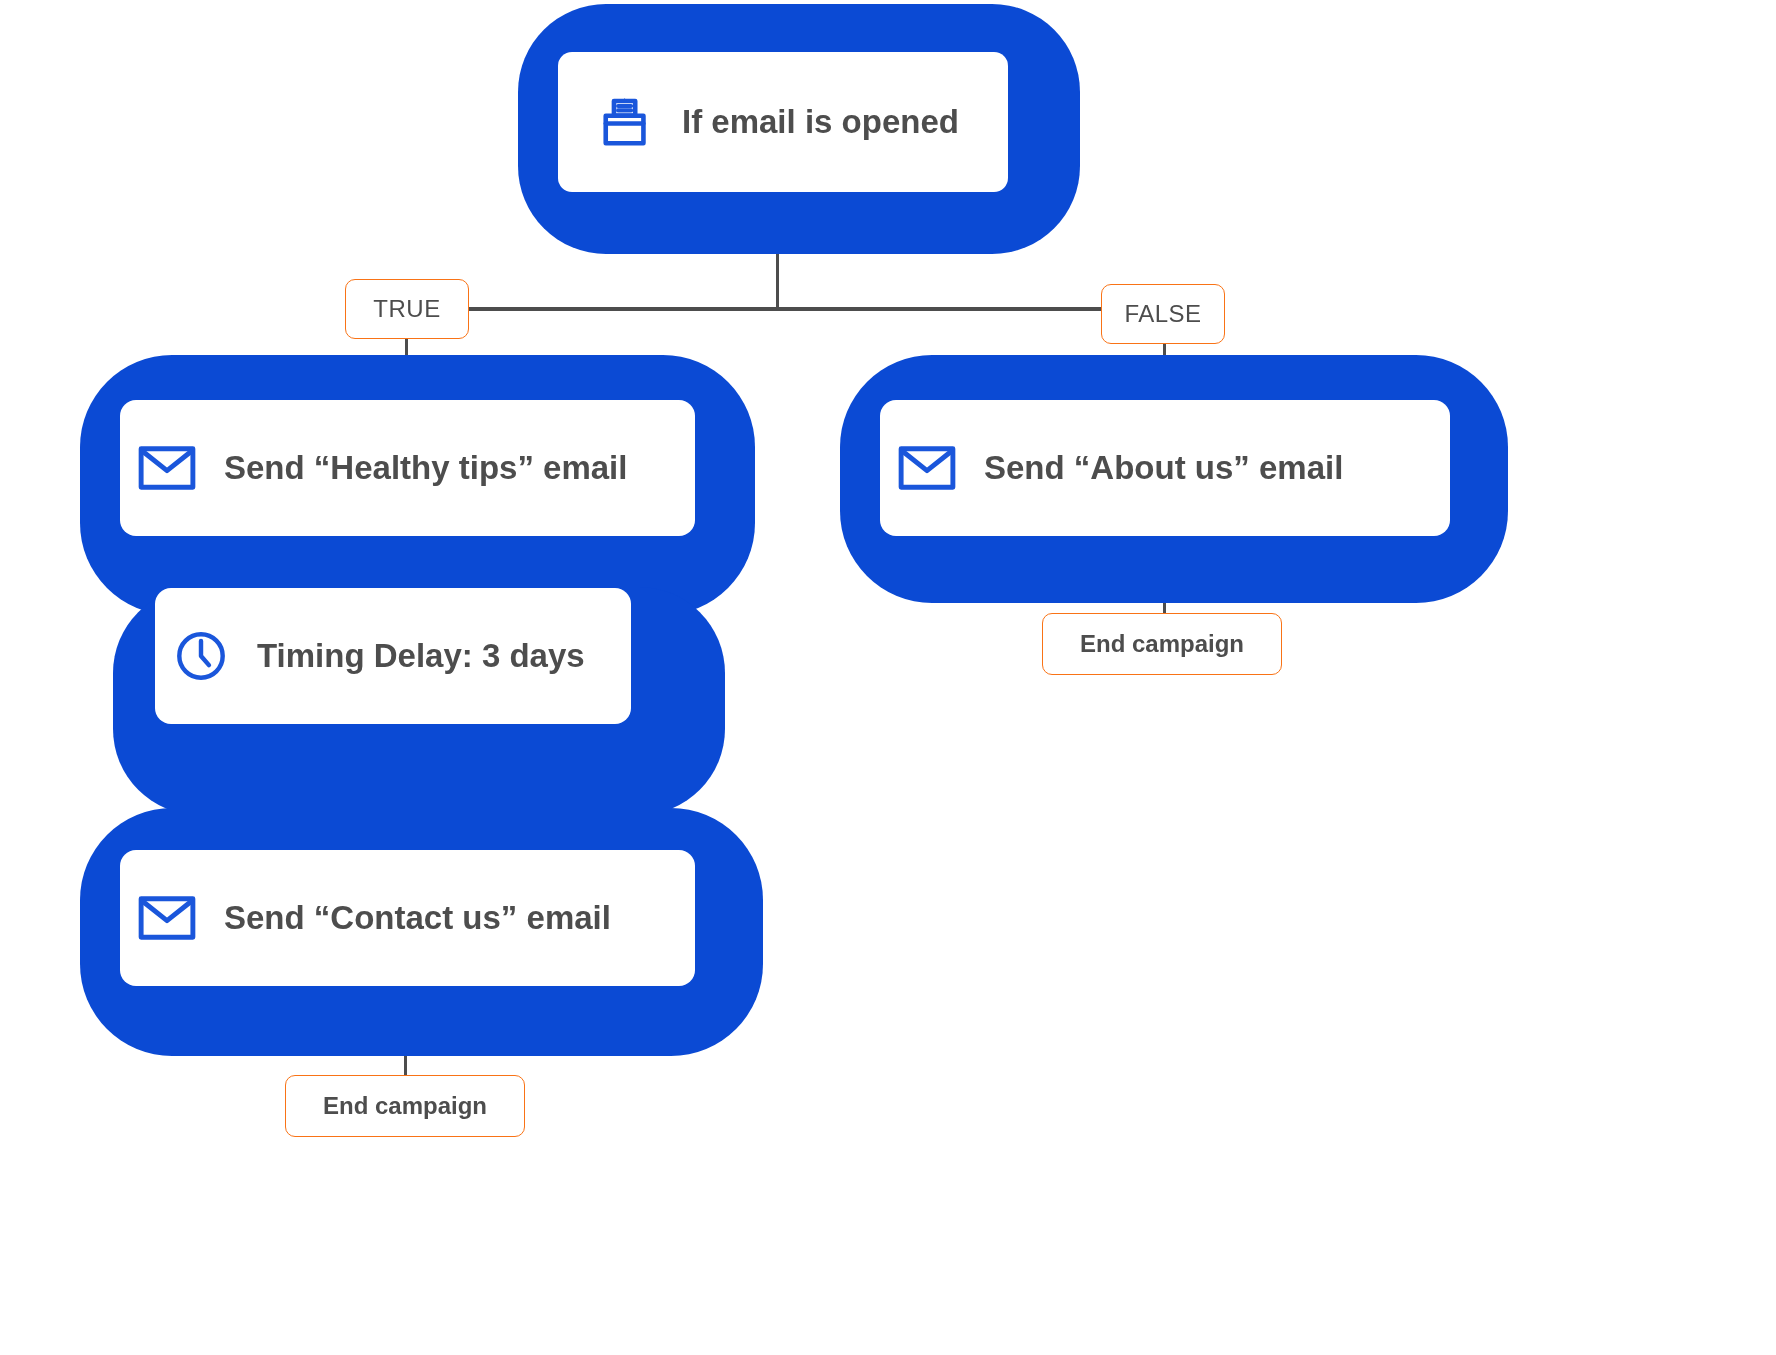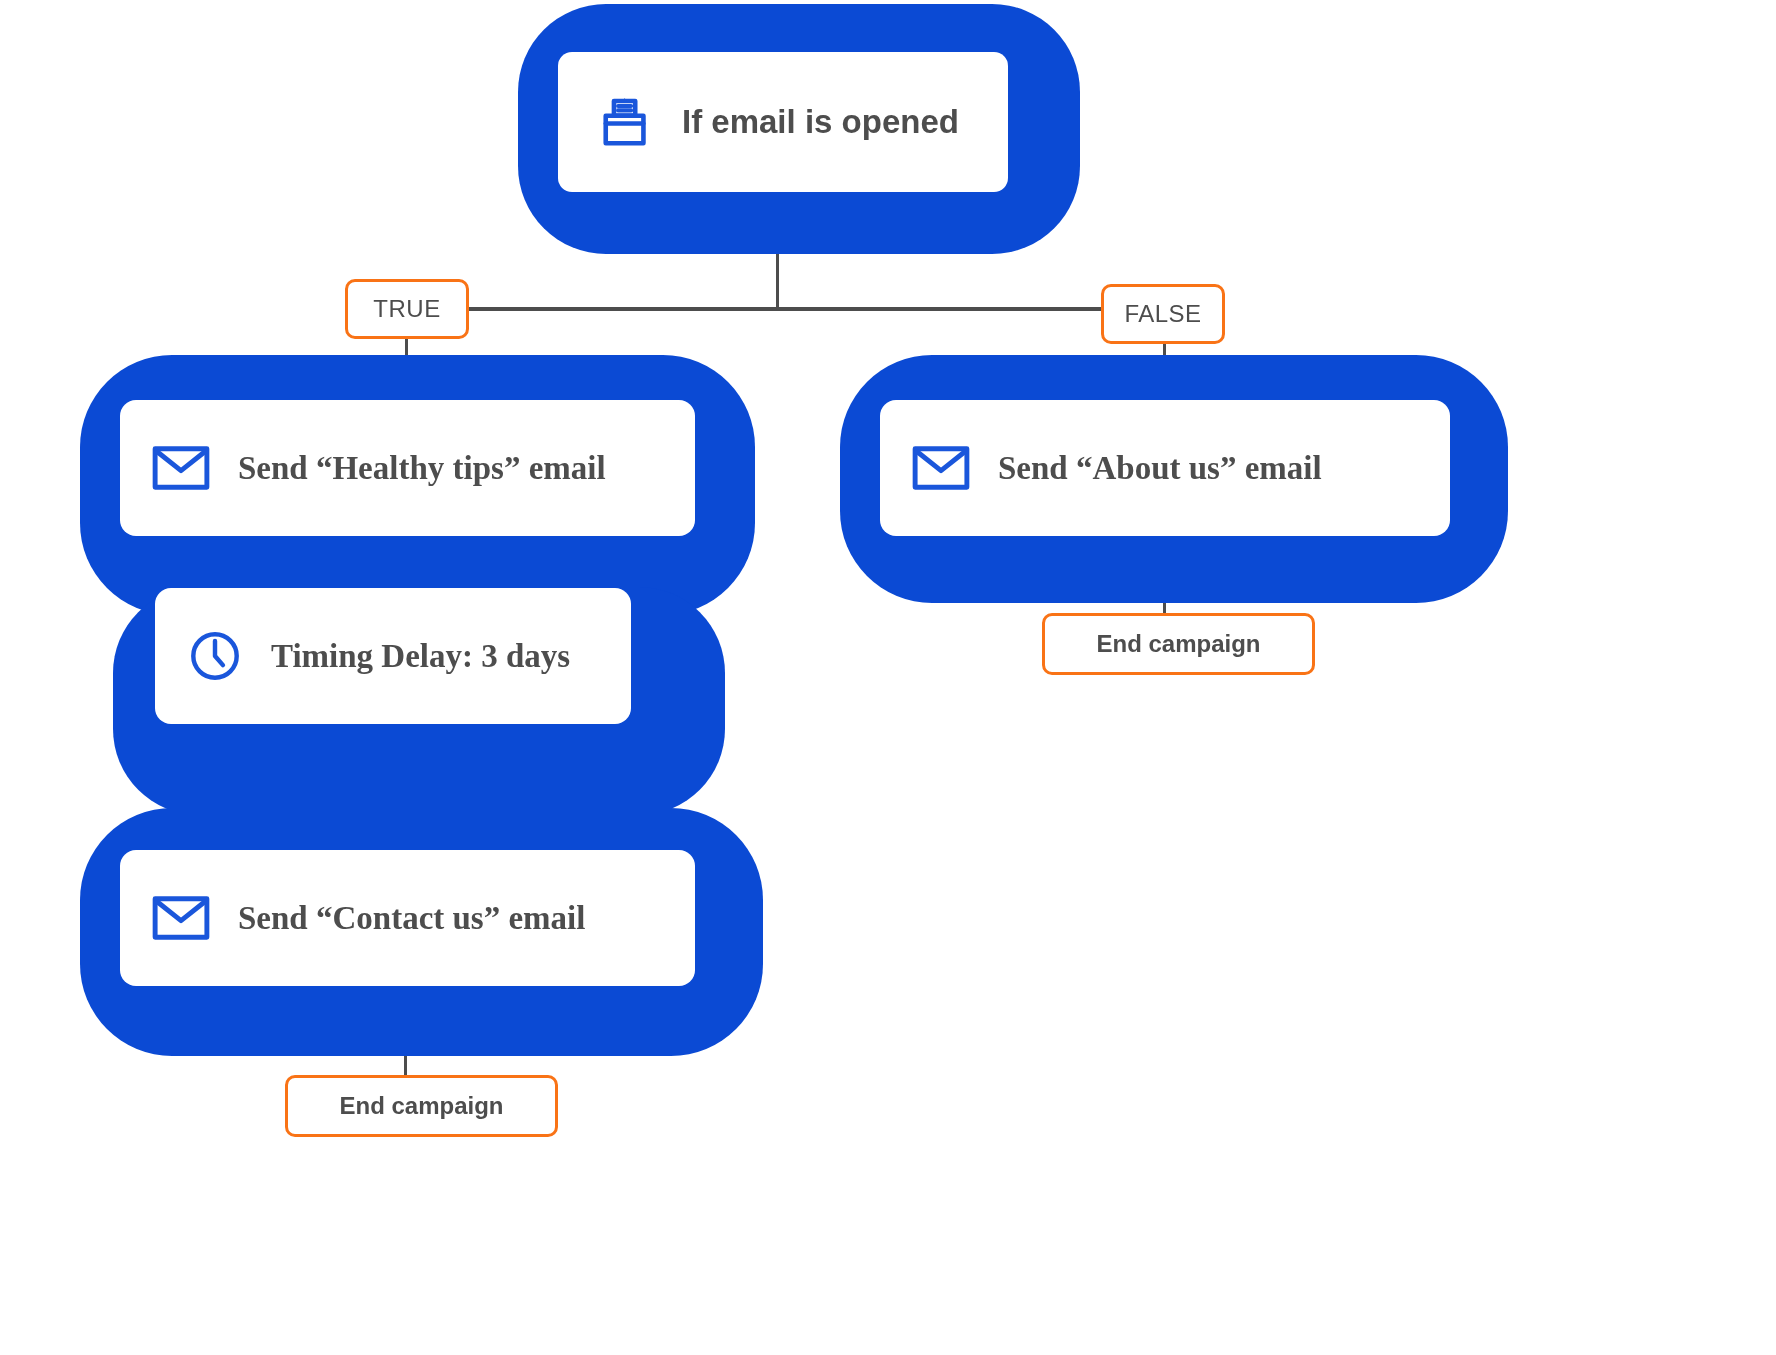--- a/index.html
+++ b/index.html
@@ -64,50 +64,49 @@
     width: 450px;
     height: 140px;
     padding-left: 40px;
     border-radius: 14px;
   }
   .node-root .label { font-size: 33px; margin-left: 26px; }
 
   
   .node-action {
     height: 136px;
-    padding-left: 32px;
-    font-family: Liberation Serif, serif;
+    padding-left: 18px;
   }
   .node-action .label { font-size: 33px; margin-left: 28px; }
 
   .node-healthy  { left: 120px;  top: 400px;  width: 575px; }
   .node-delay    { left: 155px;  top: 588px;  width: 476px; }
   .node-contact  { left: 120px;  top: 850px;  width: 575px; }
   .node-about    { left: 880px;  top: 400px;  width: 570px; }
 
   
   .pill {
     position: absolute;
-    border: 3px solid #f97316;
+    border: 1px solid #f97316;
     border-radius: 10px;
     background: #ffffff;
     display: flex;
     align-items: center;
     justify-content: center;
     color: #4d4d4d;
     box-sizing: border-box;
   }
   .pill-branch {
     width: 124px;
     height: 60px;
     font-size: 24px;
     letter-spacing: 0.5px;
   }
   .pill-end {
-    width: 273px;
+    width: 240px;
     height: 62px;
     font-size: 24px;
     font-weight: bold;
   }
   #pill-true   { left: 345px;  top: 279px; }
   #pill-false  { left: 1101px; top: 284px; }
   #end-left    { left: 285px;  top: 1075px; }
   #end-right   { left: 1042px; top: 613px; }
 </style>
 </head>

